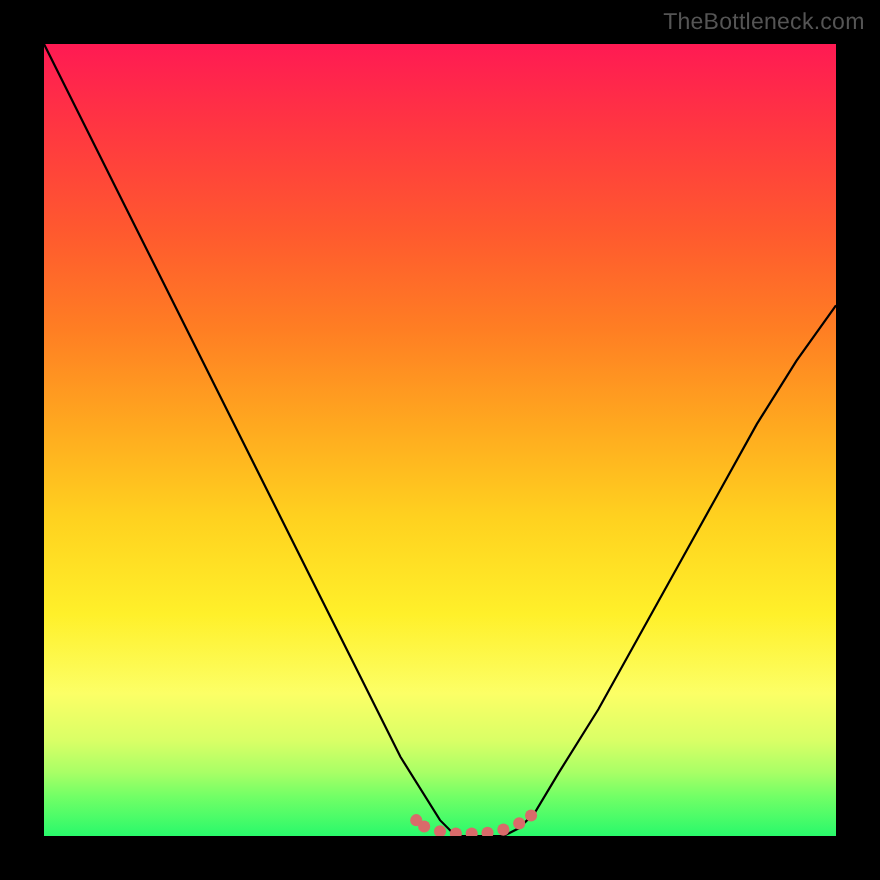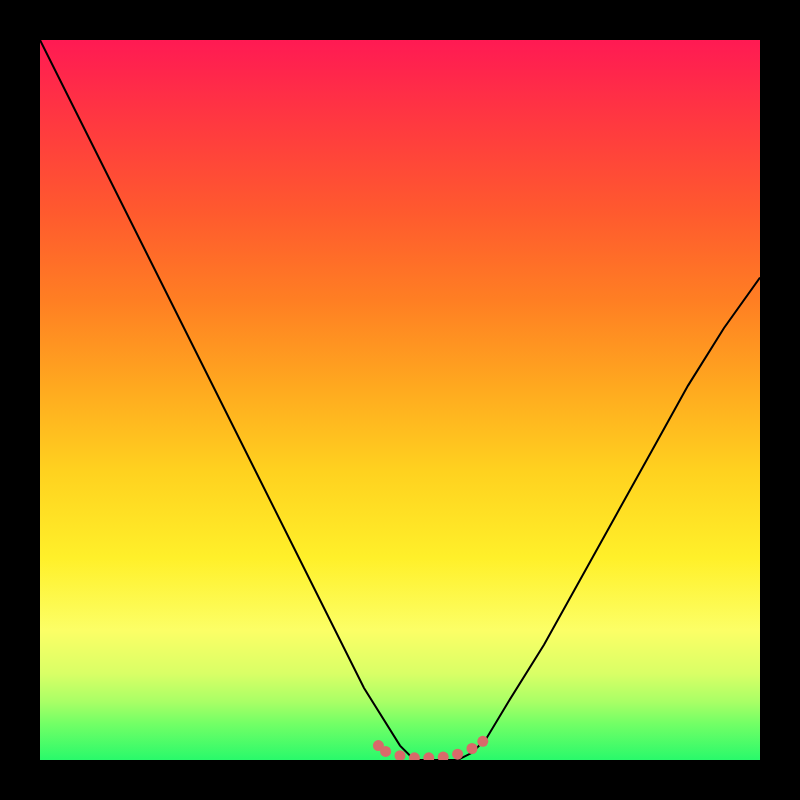--- a/index.html
+++ b/index.html
@@ -55,20 +55,21 @@
   svg.overlay {
     position: absolute;
     inset: 0;
   }
 </style>
 </head>
 <body>
 
 <div class="chart-wrap">
 
+  <div class="brand">TheBottleneck.com</div>
 
   <div class="plot-area">
     <div class="gradient-bg"></div>
 
     <svg class="overlay" viewBox="0 0 720 720" preserveAspectRatio="none">
       <g>
         <path id="curve-path" fill="none" stroke="#000000" stroke-width="2" d="M0.0 0.0 L36.0 72.0 L72.0 144.0 L108.0 216.0 L144.0 288.0 L180.0 360.0 L216.0 432.0 L252.0 504.0 L288.0 576.0 L324.0 648.0 L360.0 705.6 L374.4 720.0 L396.0 720.0 L417.6 720.0 L432.0 712.8 L446.4 698.4 L468.0 662.4 L504.0 604.8 L540.0 540.0 L576.0 475.2 L612.0 410.4 L648.0 345.6 L684.0 288.0 L720.0 237.6"></path>
       </g>
       <g id="marker-group">
           <circle cx="338.4" cy="705.6" r="5.5" fill="#d96a6a"></circle>

